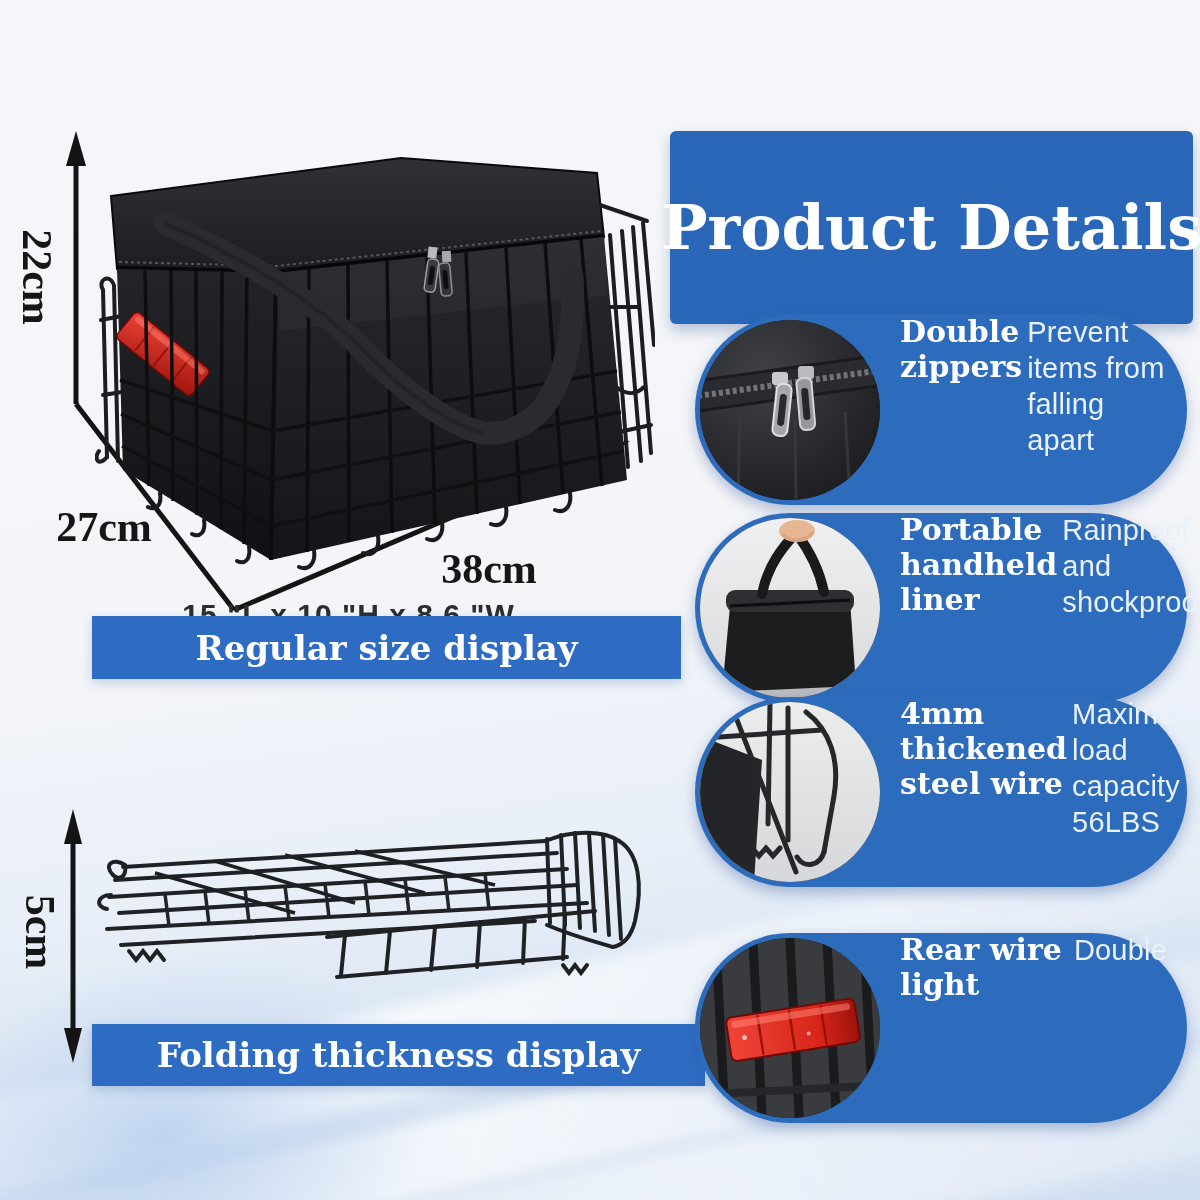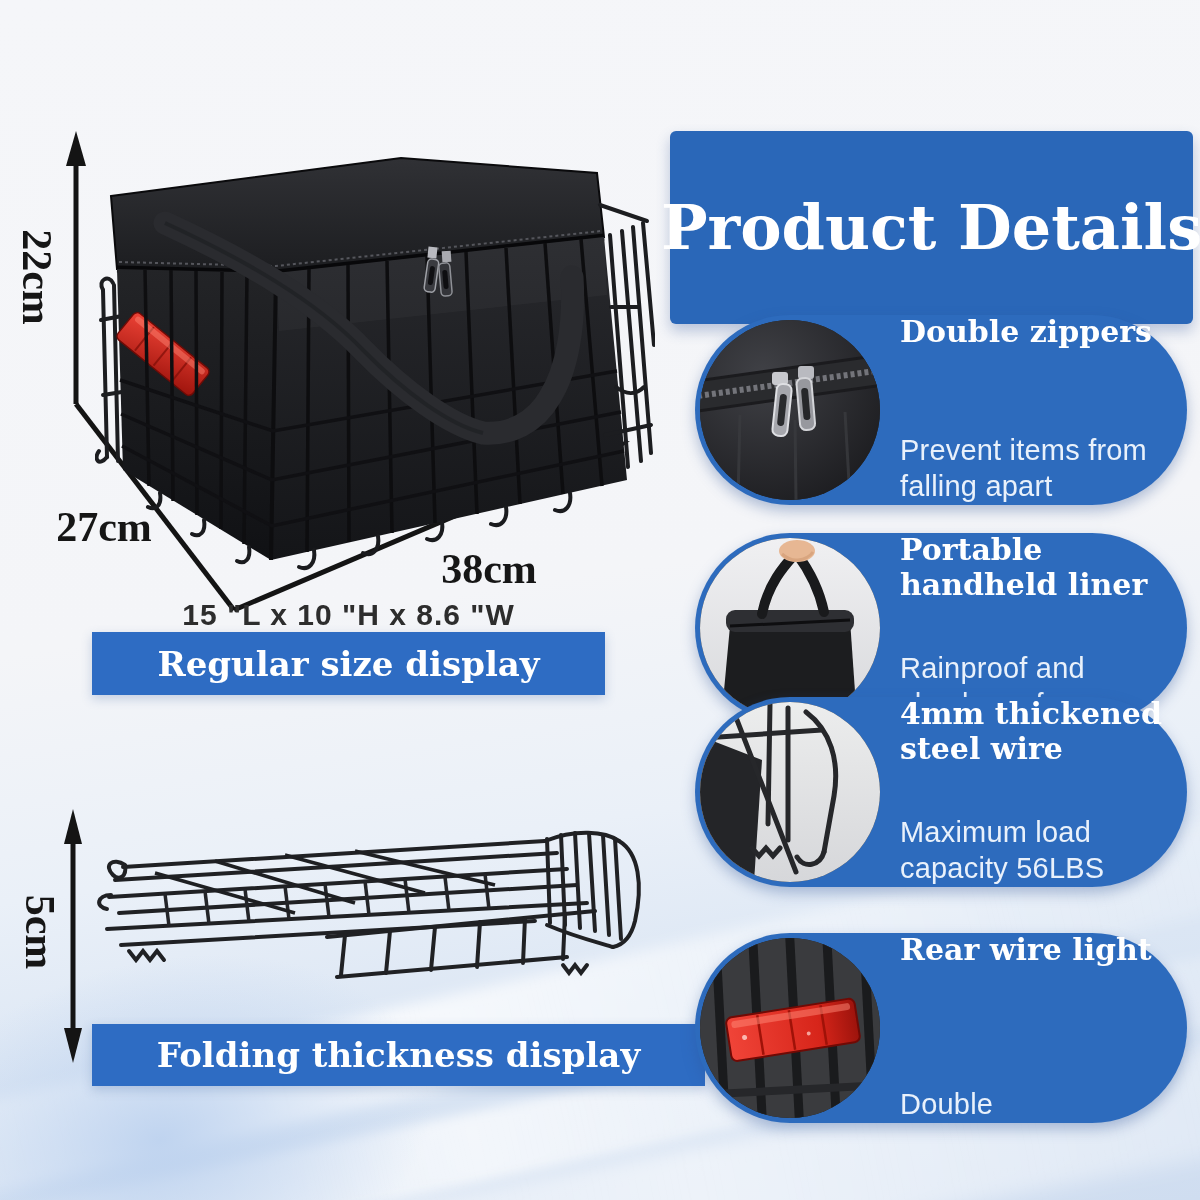--- a/index.html
+++ b/index.html
@@ -42,47 +42,47 @@
     color:#2d2d2d; letter-spacing:1px; white-space:nowrap;
   }
 
   .banner{
     position:absolute; left:92px; background:#2e6cc3; color:#fff;
     display:flex; align-items:center; justify-content:center;
     font-family:"DejaVu Serif", serif; font-weight:bold; font-size:34px;
     box-shadow:0 4px 10px rgba(60,95,160,.25);
     white-space:nowrap;
   }
-  .banner-regular{ top:632px; width:513px; height:63px; }
+  .banner-regular{ top:616px; width:589px; height:63px; }
   .banner-folding{ top:1024px; width:613px; height:62px; }
 
   .header-panel{
     position:absolute; left:670px; top:95px; width:523px; height:193px;
     background:#2a67b8; border-radius:6px;
     display:flex; align-items:center; justify-content:center;
     color:#fff; font-family:"DejaVu Serif", serif; font-weight:bold; font-size:62px;
     box-shadow:0 7px 14px rgba(55,90,155,.32);
     white-space:nowrap;
     margin-top:36px;
   }
 
   .pill{
     position:absolute; left:695px; width:492px; height:190px;
     background:#2d6bbd; border-radius:95px;
     box-shadow:0 6px 14px rgba(46,84,150,.35);
   }
-  .pill-1{ top:315px; } .pill-2{ top:533px; } .pill-3{ top:697px; } .pill-4{ top:933px; }
+  .pill-1{ top:315px; } .pill-2{ top:513px; } .pill-3{ top:697px; } .pill-4{ top:933px; }
   .photo-circle{
     position:absolute; left:5px; top:5px; width:180px; height:180px;
     border-radius:50%; overflow:hidden; background:#222;
   }
   .photo-circle svg{ display:block; width:100%; height:100%; }
   .pill-text{
     position:absolute; left:205px; top:0; width:267px; height:100%;
-    display:flex; flex-direction:column; justify-content:space-between; gap:5px;
+    display:flex; flex-direction:row; justify-content:space-between; gap:5px;
   }
   .pill-title{
     font-family:"DejaVu Serif", serif; font-weight:bold; font-size:30px;
     line-height:1.16; color:#ffffff;
   }
   .pill-desc{
     font-family:"Liberation Sans", sans-serif; font-size:29px; line-height:1.24;
     color:#e9f1fb; letter-spacing:.2px;
   }
 </style>

